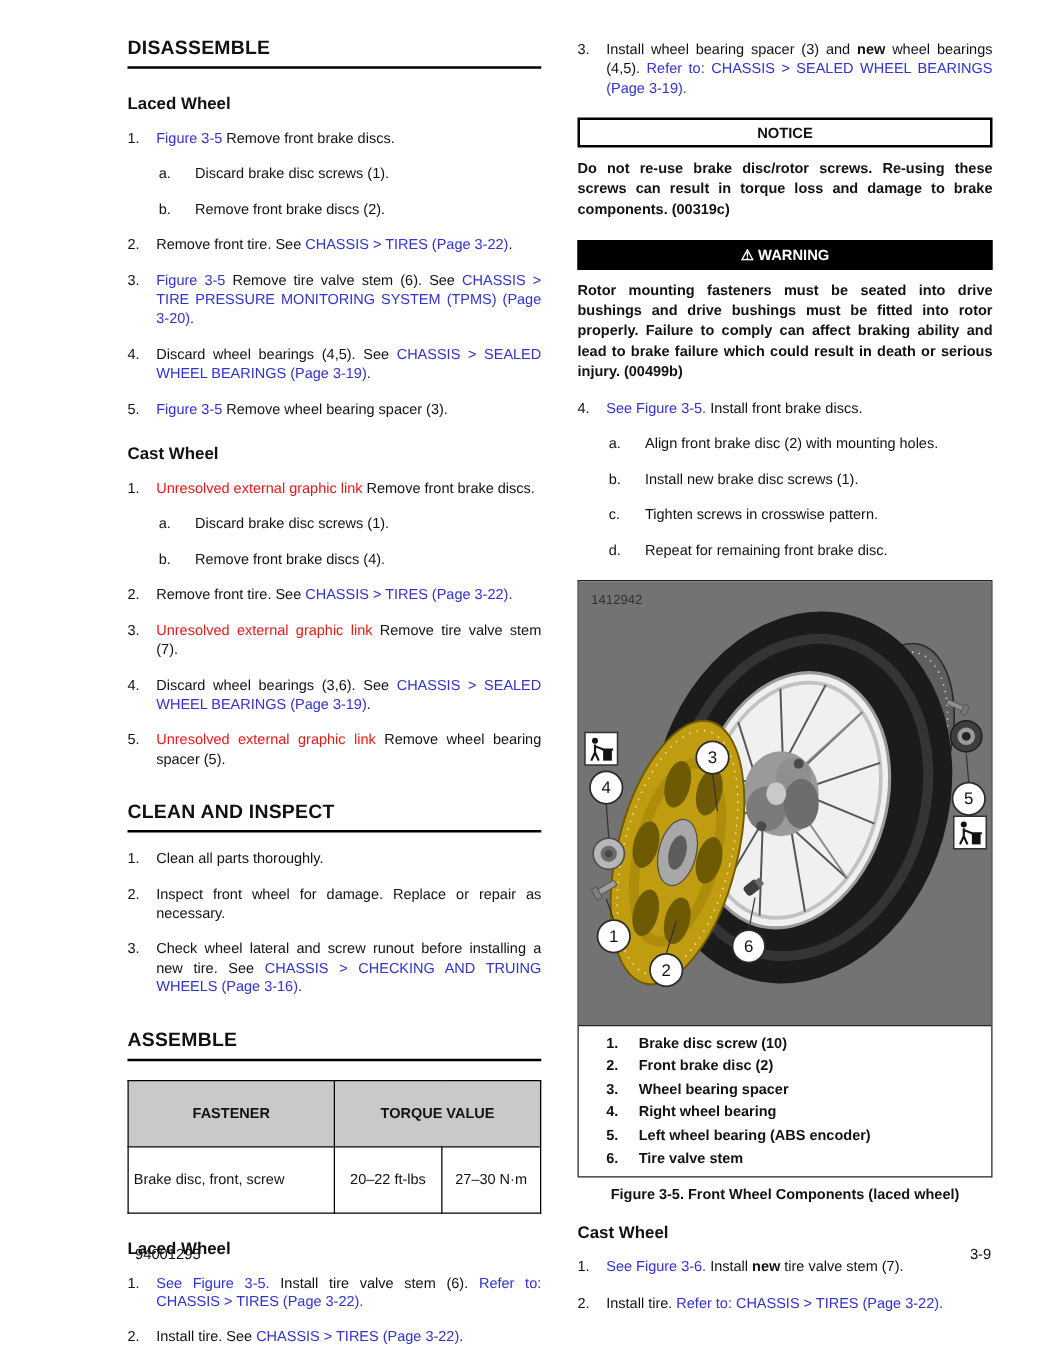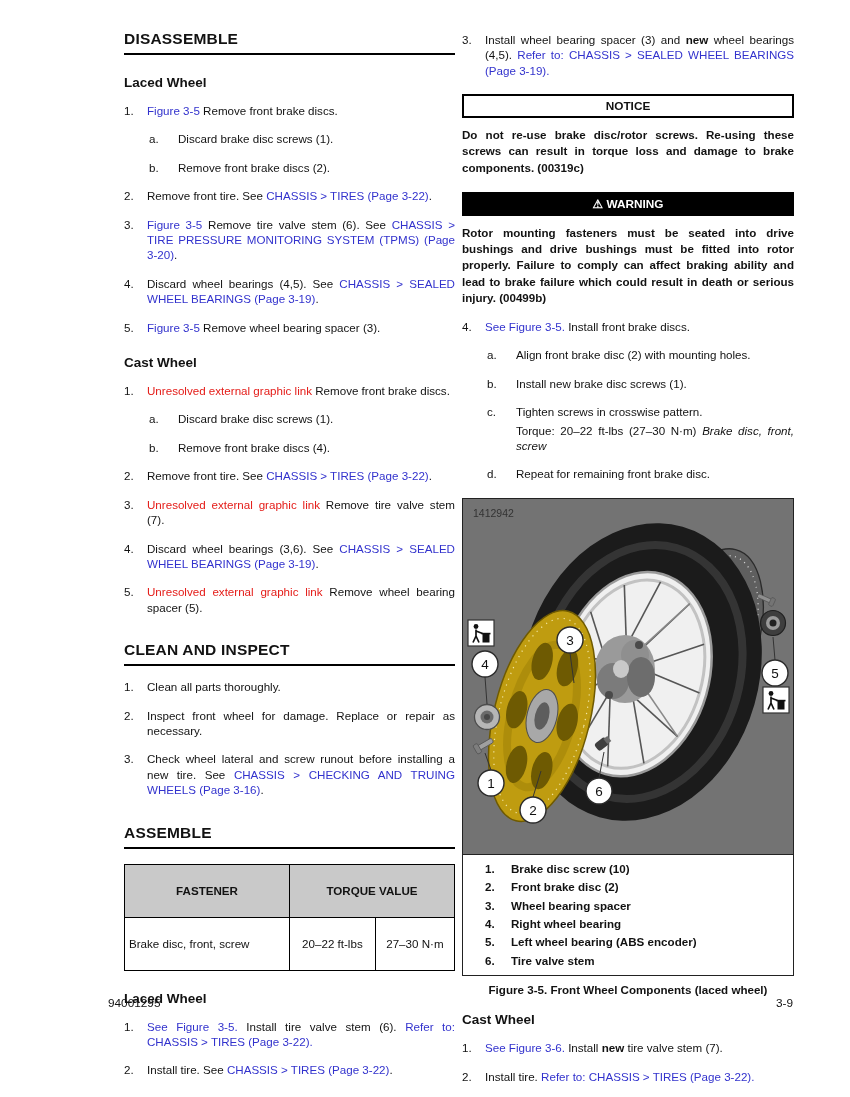--- a/index.html
+++ b/index.html
@@ -1,19 +1,19 @@
 <!DOCTYPE html>
 <html><head>
 <meta charset="utf-8">
 <style>
   html,body{margin:0;padding:0;background:#ffffff;}
   body{width:850px;height:1097px;position:relative;font-family:"Liberation Sans",sans-serif;color:#121212;}
   .page{position:absolute;inset:0;background:#fff;overflow:hidden;}
   .col{position:absolute;top:30px;}
-  .col-left{left:124px;width:331px;}
+  .col-left{left:102px;width:331px;}
   .col-right{left:462px;width:332px;}
 
   h1.sec{font-size:15.5px;font-weight:bold;margin:26px 0 0 0;padding-bottom:5px;border-bottom:2px solid #000;letter-spacing:.2px;}
   h1.sec.first{margin-top:0;}
   h2.sub{font-size:13.5px;font-weight:bold;margin:20px 0 0 0;}
 
   .li{display:flex;margin-top:13px;font-size:11.6px;line-height:1.33;}
   .li .num{flex:none;width:23px;}
   .li.sub{padding-left:25px;}
   .li.sub .num{width:29px;}
@@ -189,24 +189,20 @@
           <span class="num">a.</span>
           <span class="body"><span class="run">Align front brake disc (2) with mounting holes.</span></span>
         </div>
         <div class="li sub">
           <span class="num">b.</span>
           <span class="body"><span class="run">Install new brake disc screws (1).</span></span>
         </div>
         <div class="li sub">
           <span class="num">c.</span>
           <span class="body"><span class="run">Tighten screws in crosswise pattern.</span></span>
-        </div>
-        <div class="li sub tight">
-          <span class="num"></span>
-          <span class="body"><span class="run">Torque: 20–22 ft-lbs (27–30 N·m) </span><span class="run italic">Brake disc, front, screw</span></span>
         </div>
         <div class="li sub">
           <span class="num">d.</span>
           <span class="body"><span class="run">Repeat for remaining front brake disc.</span></span>
         </div>
       </div>
 
     <div class="fig">
       <div class="fig-img">
         <svg viewBox="0 0 331 355" width="331" height="355">

